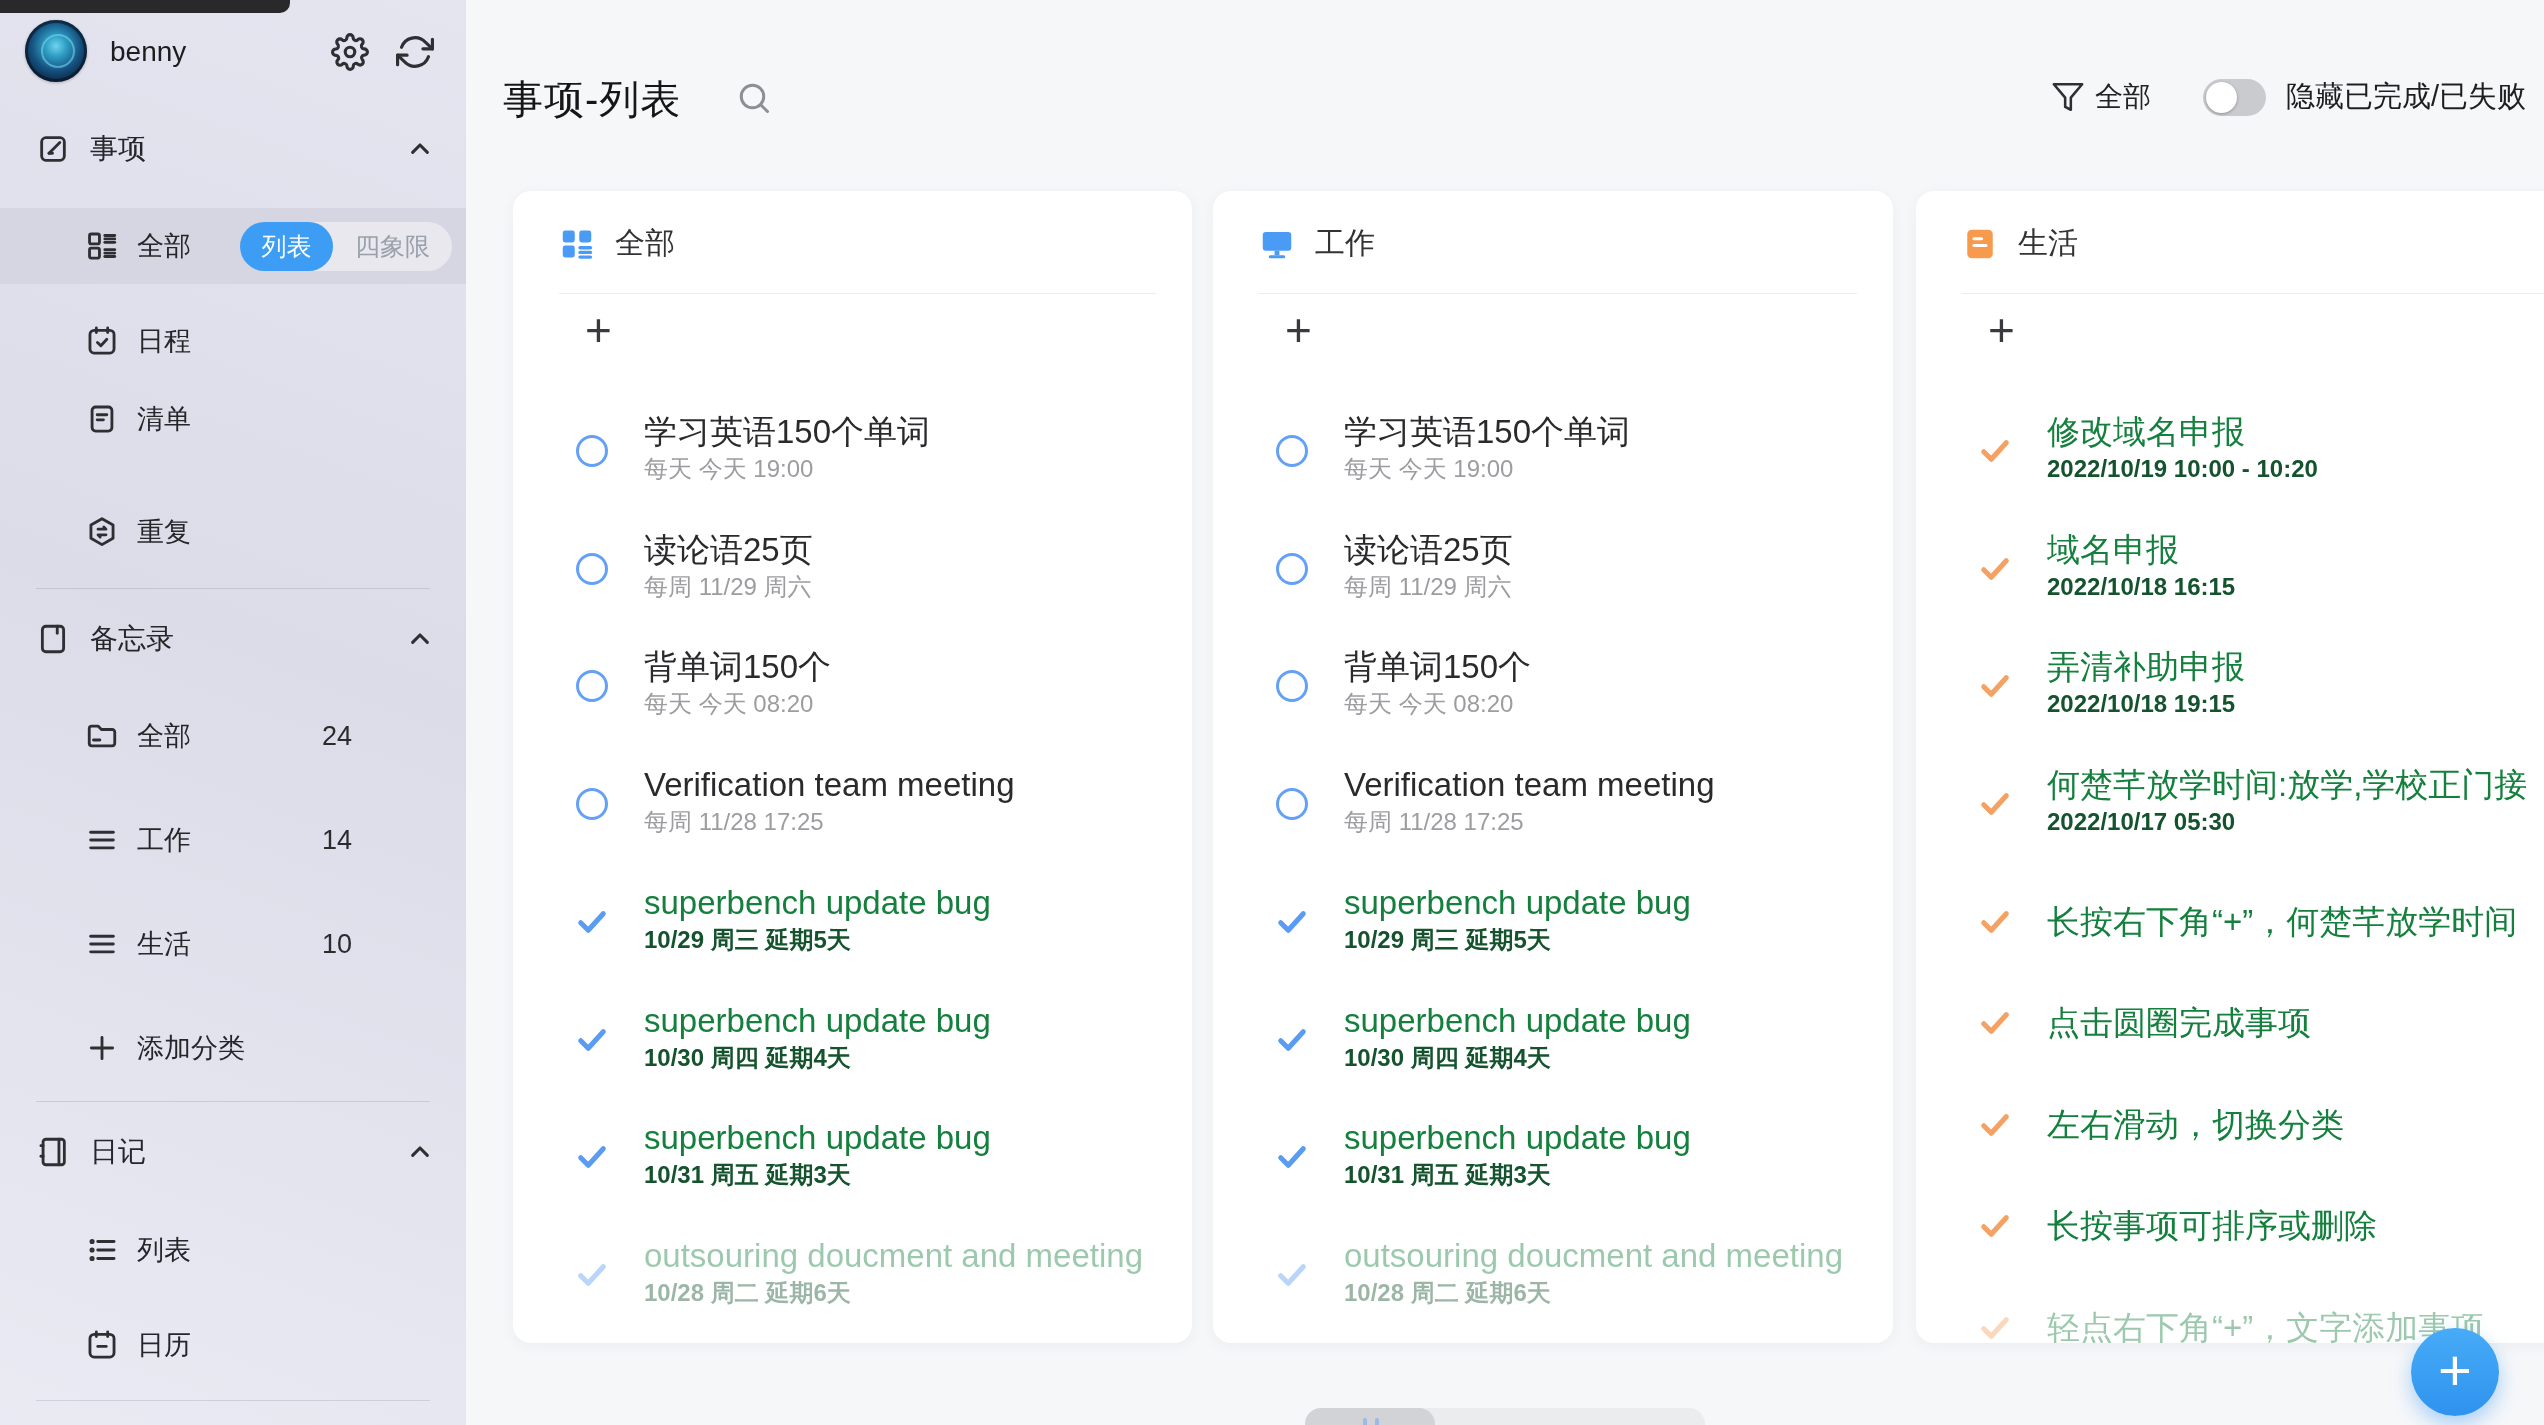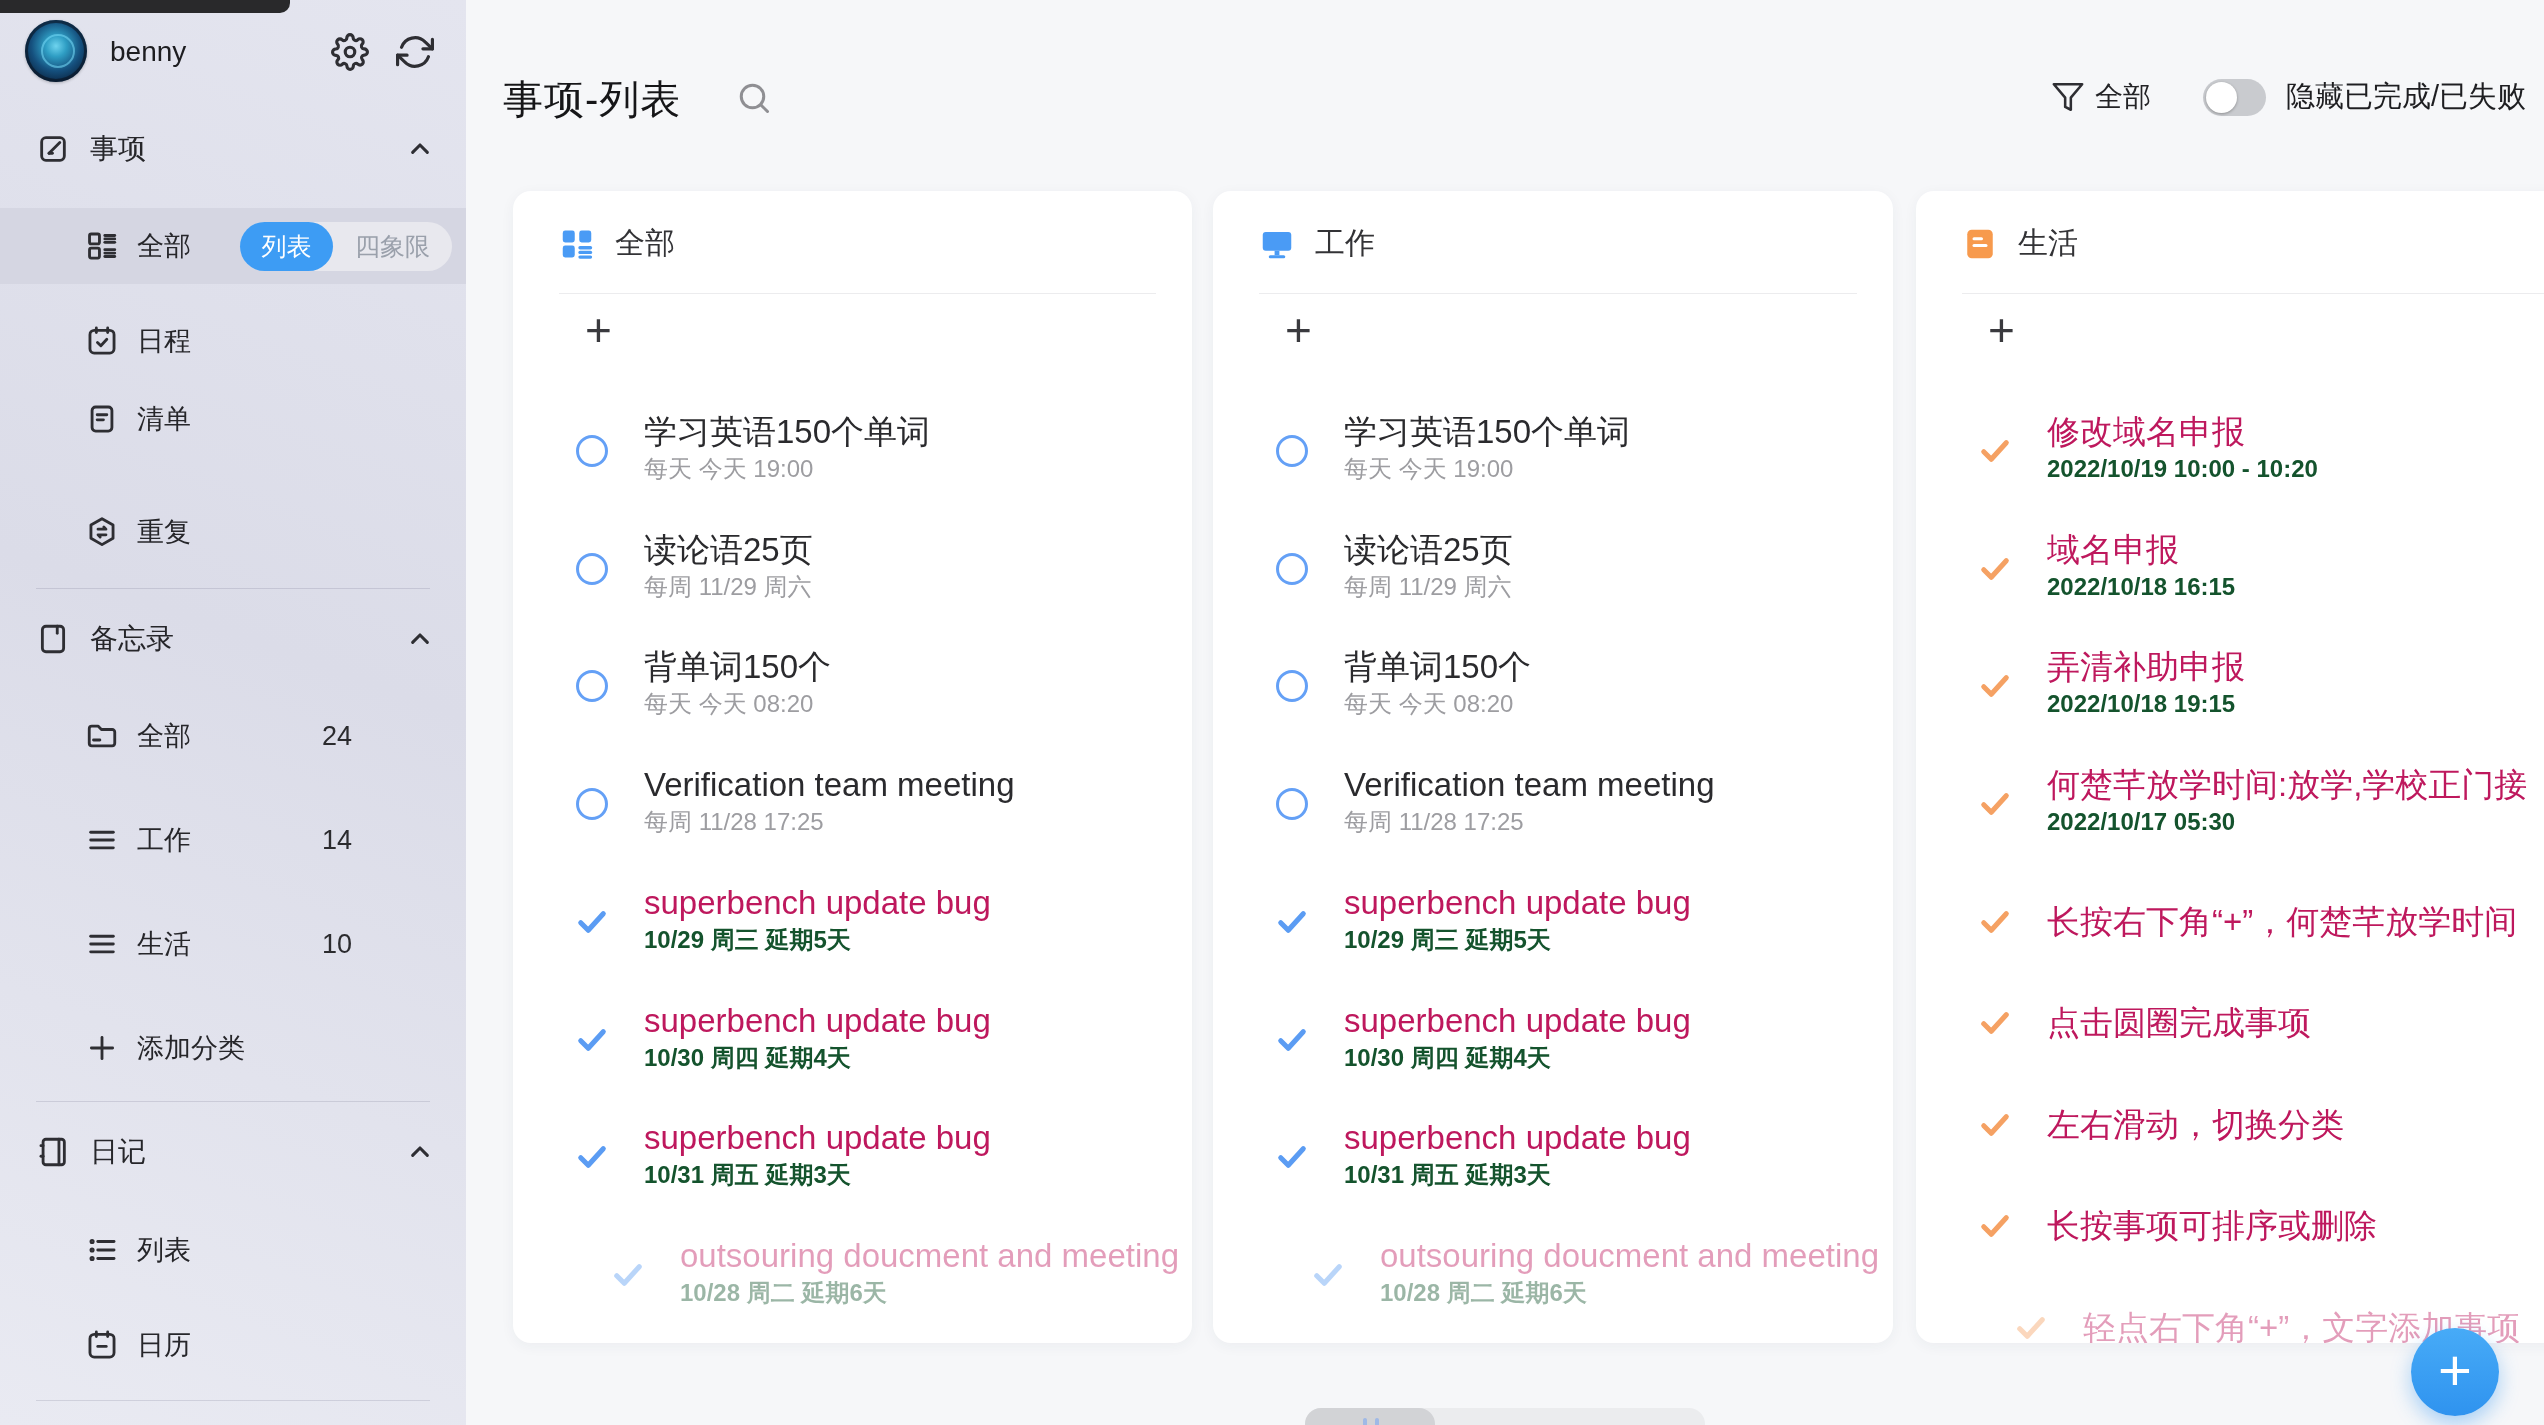--- a/index.html
+++ b/index.html
@@ -54,25 +54,25 @@
   .chead { position:absolute; left:46px; top:32px; display:flex; align-items:center; }
   .chead .cicon { width:36px; height:36px; margin-right:20px; display:flex; align-items:center; justify-content:center; }
   .chead .ctitle { font-size:30px; color:#333336; }
   .cdivider { position:absolute; left:46px; right:36px; top:102px; height:1px; background:#ececee; }
   .addbtn { position:absolute; left:72px; top:116px; font-size:46px; font-weight:300; color:#3a3a3e; line-height:46px; cursor:pointer; }
   .task { position:absolute; left:0; width:100%; }
   .task .ring { position:absolute; left:63px; top:32px; width:32px; height:32px; border:3px solid #64a0f6; border-radius:50%; cursor:pointer; }
   .task .chk { position:absolute; left:61px; top:30px; width:36px; height:36px; cursor:pointer; }
   .task .ttitle { position:absolute; left:131px; top:12px; font-size:33px; line-height:34px; color:#2a2a2d; white-space:nowrap; }
   .task .tsub { position:absolute; left:131px; top:51px; font-size:24px; line-height:30px; color:#9d9da1; white-space:nowrap; }
-  .task.done .ttitle { color:#be185d; }
+  .task.done .ttitle { color:#15803d; }
   .task.done .tsub { color:#14532d;font-weight:bold; }
   .task.single .ttitle { top:31px; }
   .task.single .chk { top:30px; }
-  .task.faded { opacity:.42;margin-left:36px; }
+  .task.faded { opacity:.42; }
 
   
   .fab { position:absolute; left:2411px; top:1328px; width:88px; height:88px; border-radius:50%;
          background:linear-gradient(180deg,#47abf7 0%,#2f93ef 100%); box-shadow:0 8px 20px rgba(47,147,239,.40);
          display:flex; align-items:center; justify-content:center; cursor:pointer; z-index:40; }
   .fab span { color:#fff; font-size:58px; font-weight:300; line-height:58px; margin-top:-4px; }
   .hscroll { position:absolute; left:1305px; top:1408px; width:400px; height:32px; border-radius:16px; background:#ebecee; z-index:30; }
   .hthumb { position:absolute; left:0; top:0; width:130px; height:32px; border-radius:16px; background:#d2d3d6; cursor:grab; }
   .tick { position:absolute; top:10px; width:4px; height:13px; border-radius:2px; background:#9fb9e6; }
   .tick.t1 { left:58px; } .tick.t2 { left:70px; }

